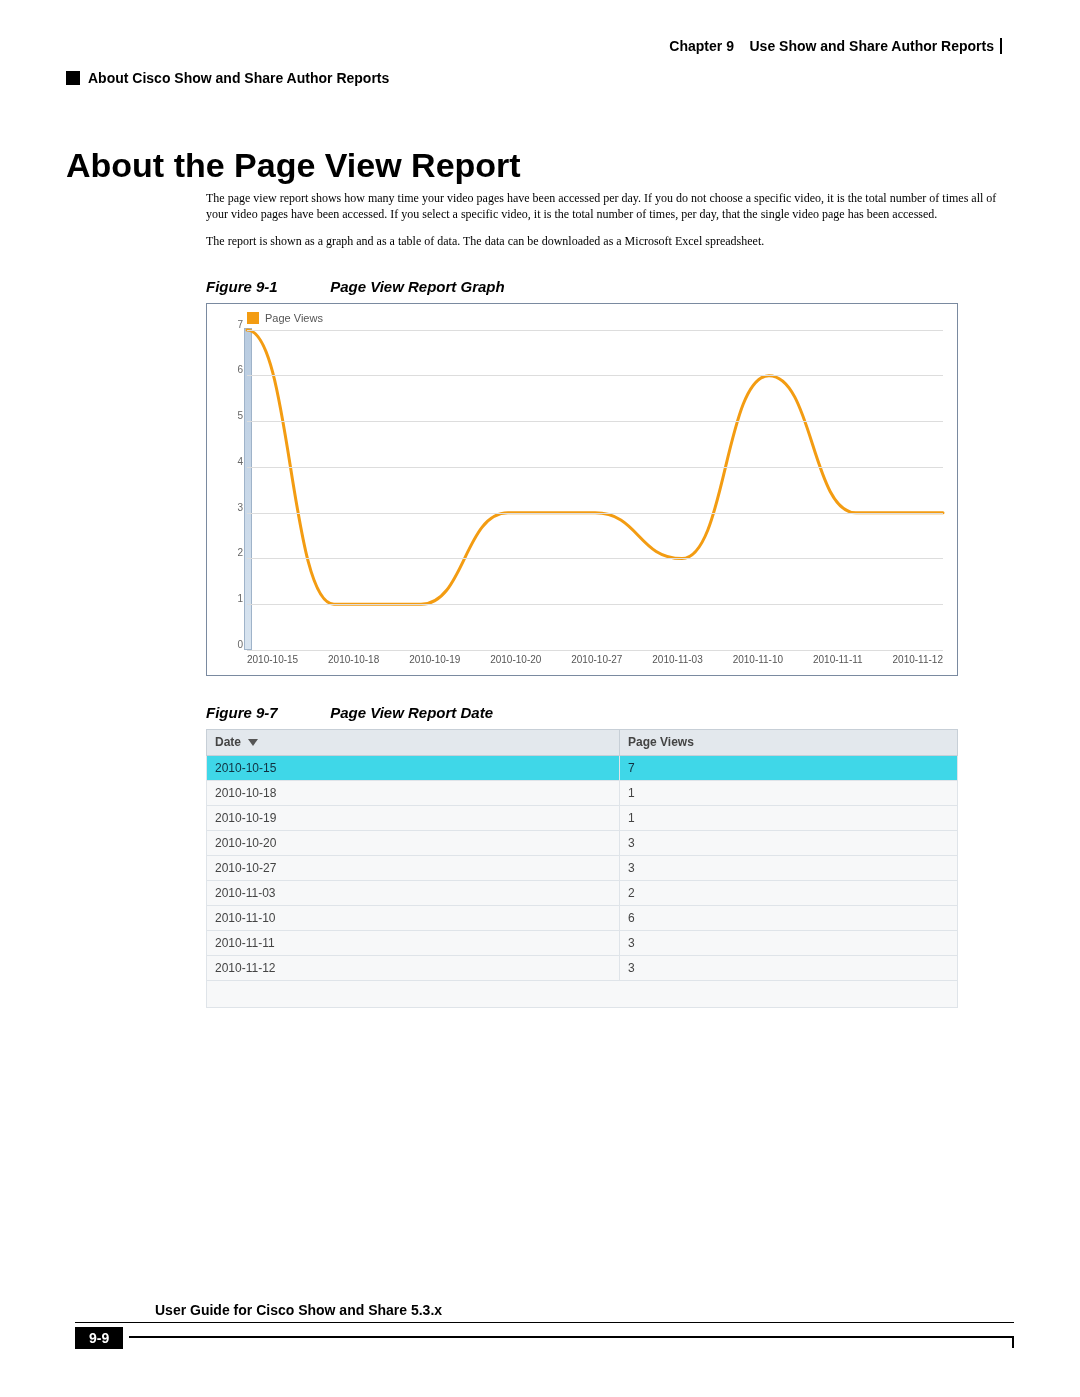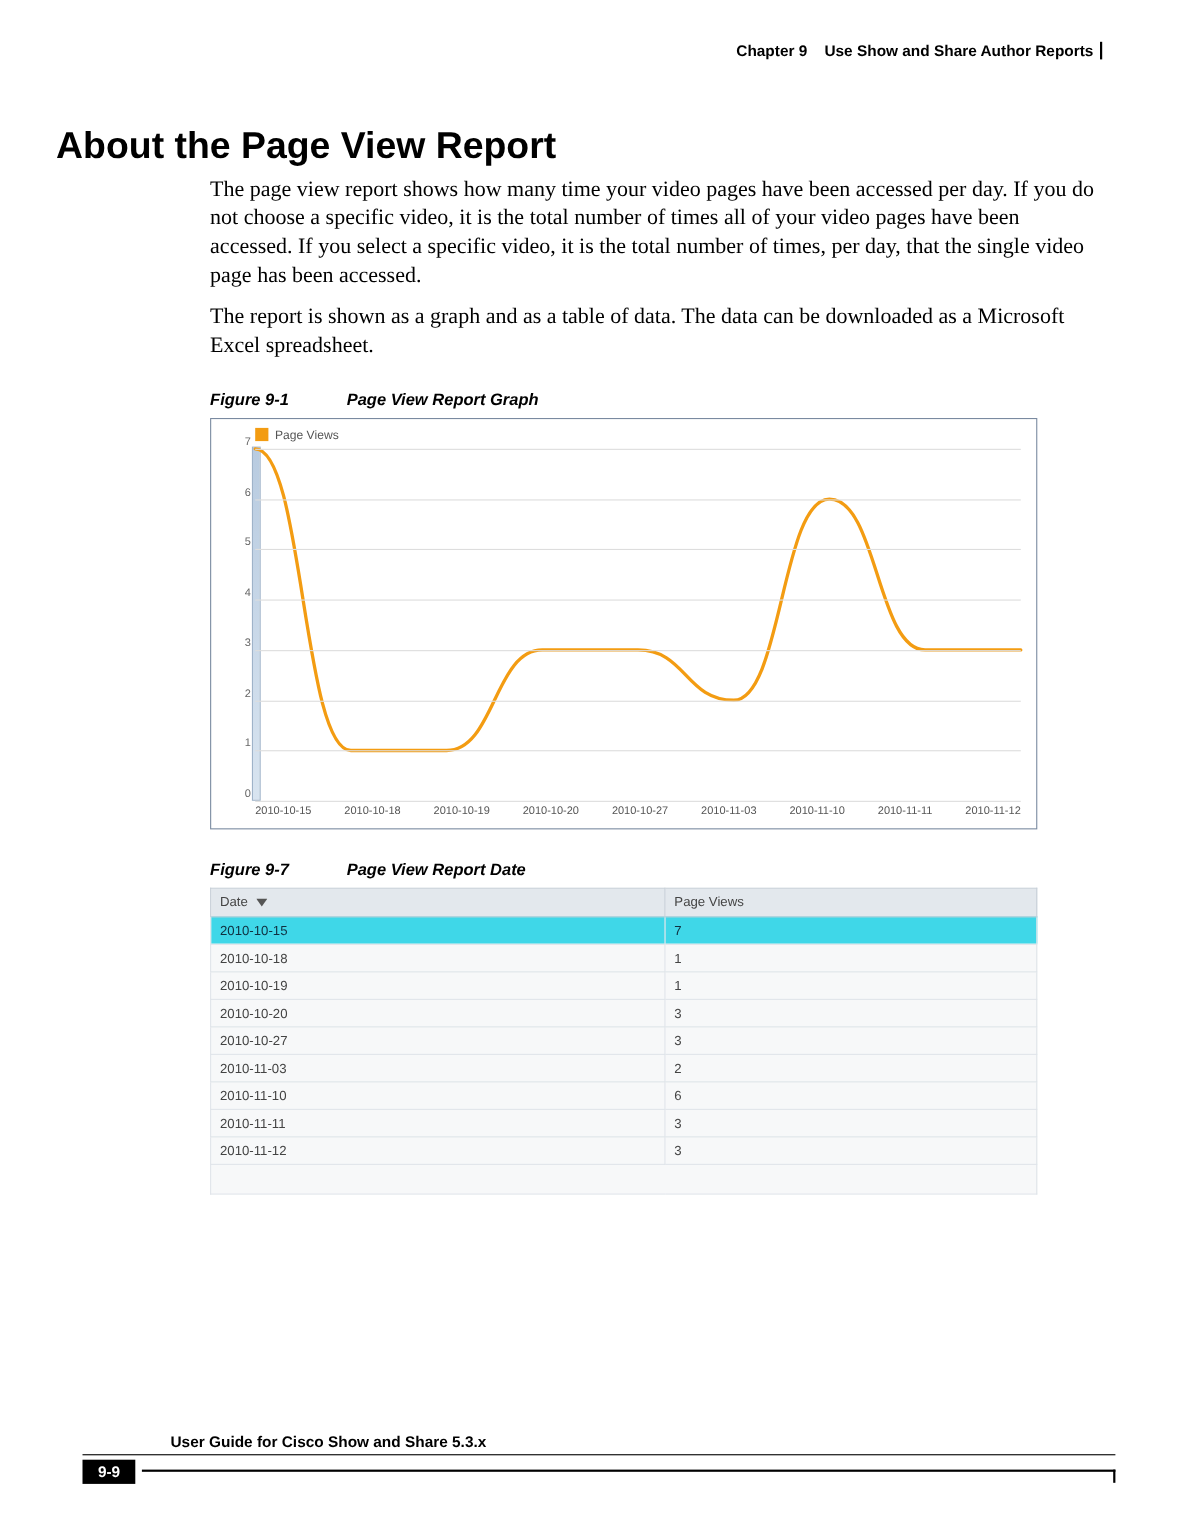--- a/index.html
+++ b/index.html
@@ -8,21 +8,21 @@
     background: #fff;
     font-family: "Times New Roman", Times, serif;
     color: #000;
     width: 1080px;
   }
   .page {
     position: relative;
     width: 1080px;
     height: 1397px;
     box-sizing: border-box;
-    padding: 38px 75px 0 51px;
+    padding: 38px 75px 0 66px;
   }
   .header-row {
     display: flex;
     justify-content: space-between;
     align-items: flex-start;
     font-family: Arial, Helvetica, sans-serif;
     font-size: 14px;
     font-weight: bold;
   }
   .header-right { text-align: right; }
@@ -40,21 +40,21 @@
     margin-right: 8px;
   }
   h1.section-title {
     font-family: Arial, Helvetica, sans-serif;
     font-weight: 800;
     font-size: 34px;
     margin: 60px 0 3px 0;
   }
   .body-text {
     margin-left: 140px;
-    font-size: 20px;
+    font-size: 12px;
     line-height: 1.3;
   }
   .body-text p { margin: 6px 0 12px 0; }
   .fig-caption {
     margin-left: 140px;
     font-family: Liberation Sans, sans-serif;
     font-style: italic;
     font-weight: bold;
     font-size: 15px;
     margin-top: 28px;
@@ -124,21 +124,21 @@
     margin-left:140px;
     width:752px;
     border:1px solid #b0b9c2;
     border-collapse: collapse;
     font-family: Arial, Helvetica, sans-serif;
     font-size:12px;
     color:#444;
   }
   .report-table th {
     background:#e3e8ed;
-    font-weight:normal;
+    font-weight:bold;
     text-align:left;
     padding:5px 8px;
     border:1px solid #c7cfd7;
   }
   .report-table td {
     padding:5px 8px;
     border:1px solid #dfe4e9;
     background:#f7f8f9;
   }
   .report-table tr.sel td { background:#3fd7e8; color:#103040; }
@@ -188,20 +188,23 @@
 
 <div class="page">
 
   <div class="header-row">
     <div></div>
     <div class="header-right">
       <span class="rule-right">
         <span>Chapter 9</span>&nbsp;&nbsp;&nbsp;&nbsp;<span>Use Show and Share Author Reports</span>
       </span>
     </div>
+  </div>
+  <div class="header-row header-left">
+    <div><span class="sq"></span><span>About Cisco Show and Share Author Reports</span></div>
   </div>
 
   <h1 class="section-title">About the Page View Report</h1>
 
   <div class="body-text">
     <p>The page view report shows how many time your video pages have been accessed per day. If you do not choose a specific video, it is the total number of times all of your video pages have been accessed. If you select a specific video, it is the total number of times, per day, that the single video page has been accessed.</p>
     <p>The report is shown as a graph and as a table of data. The data can be downloaded as a Microsoft Excel spreadsheet.</p>
   </div>
 
   <div class="fig-caption">

